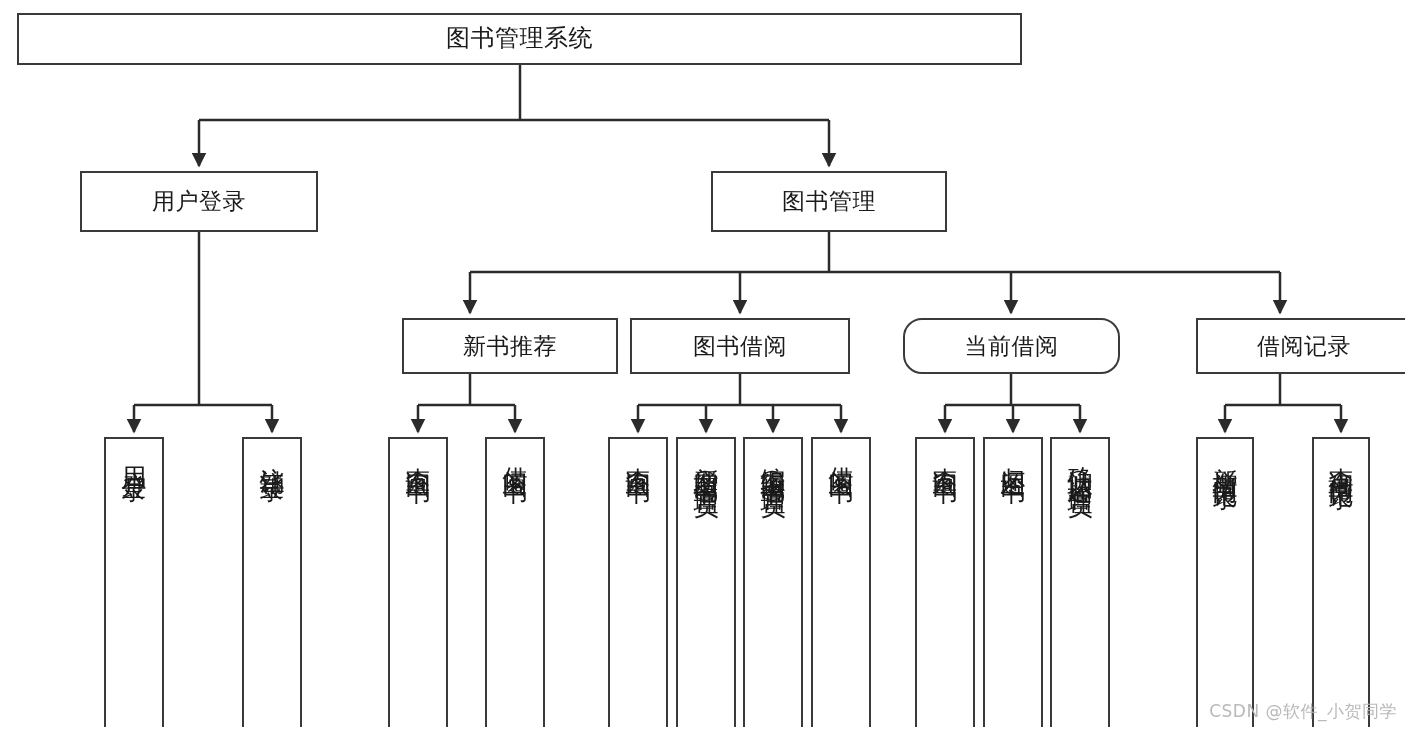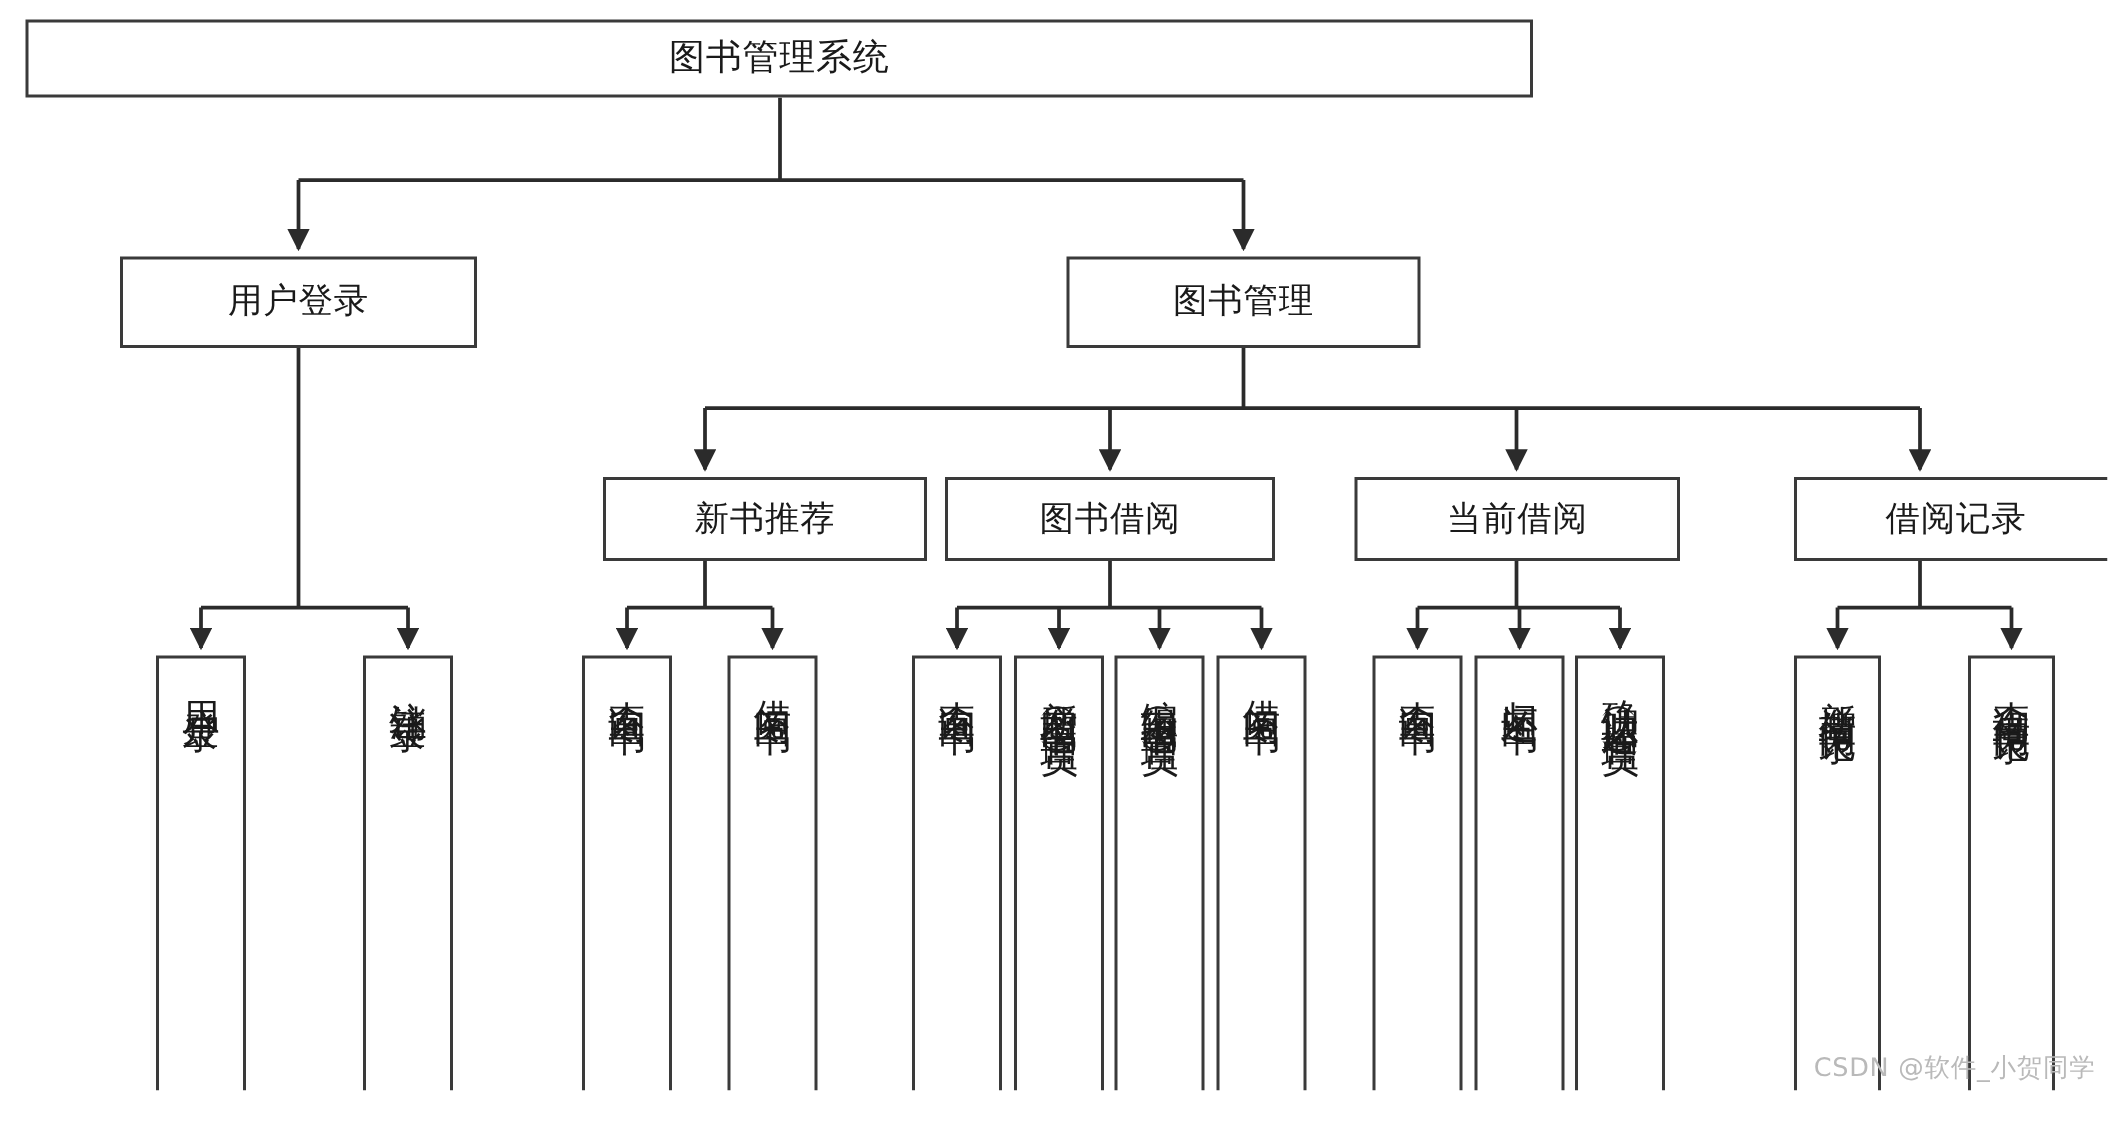--- a/index.html
+++ b/index.html
@@ -144,21 +144,21 @@
       </div>
     </div>
 
   <div id="level3-container">
       <div class="node-box node-h" style="left: 362px; top: 318px; width: 216px; height: 56px; margin-left: 40px;">
         <span class="node-label">新书推荐</span>
       </div>
       <div class="node-box node-h" style="left: 630px; top: 318px; width: 220px; height: 56px;">
         <span class="node-label">图书借阅</span>
       </div>
-      <div class="node-box node-h" style="left: 903px; top: 318px; width: 217px; height: 56px;">
+      <div class="node-box node-h" style="left: 903px; top: 318px; width: 217px; height: 56px; border-radius: 19px;">
         <span class="node-label">当前借阅</span>
       </div>
       <div class="node-box node-h" style="left: 1196px; top: 318px; width: 216px; height: 56px;">
         <span class="node-label">借阅记录</span>
       </div>
     </div>
 
   <div id="leaves-container">
       <div class="node-box node-v" style="left: 104px; top: 437px; width: 60px; height: 296px;">
         <span class="node-label">用户登录</span>

